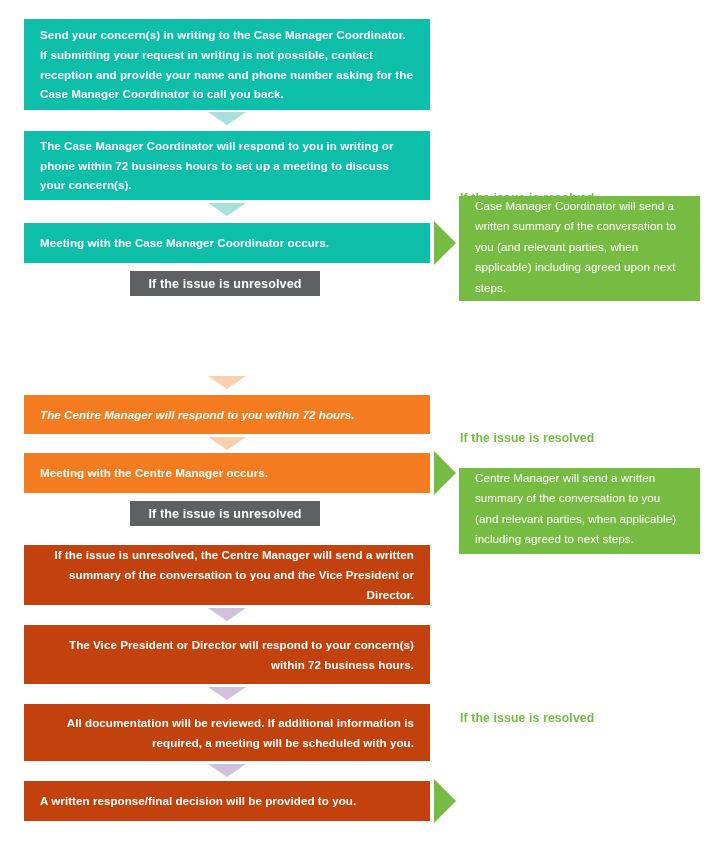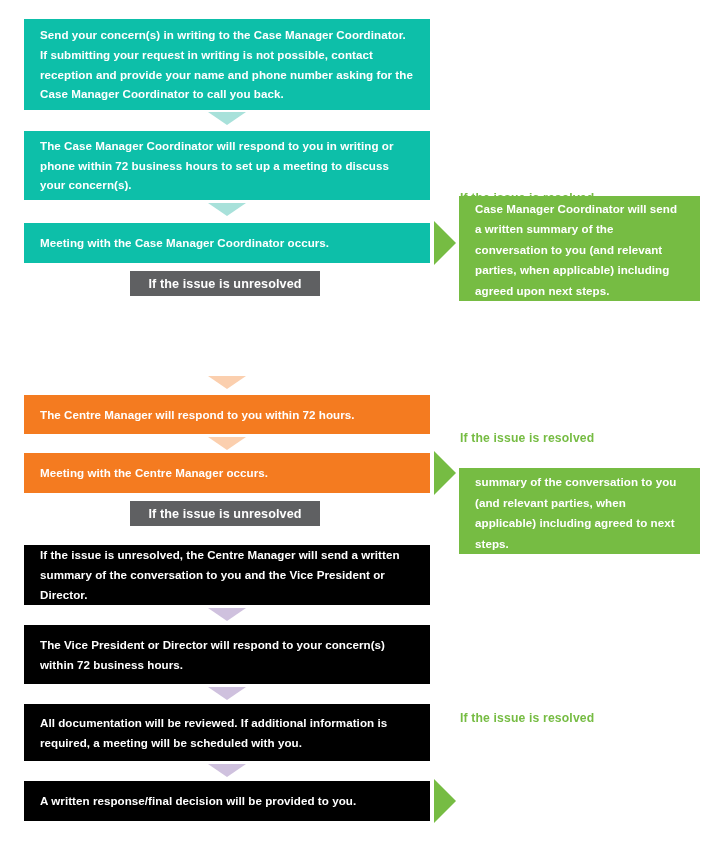--- a/index.html
+++ b/index.html
@@ -32,21 +32,21 @@
     display: flex;
     align-items: center;
     color: #ffffff;
     font-size: 11.6px;
     font-weight: bold;
     line-height: 1.72;
     letter-spacing: 0.05px;
   }
   .step-box.teal   { background: #0DBFA9; }
   .step-box.orange { background: #F47B20; }
-  .step-box.purple { background: #000000; }
+  .step-box.purple { background: #c2410c; text-align: right; }
 
   
   .grey-box {
     position: absolute;
     left: 130px;
     width: 190px;
     height: 25px;
     background: #5F6062;
     color: #ffffff;
     font-size: 12.6px;
@@ -90,25 +90,25 @@
     white-space: nowrap;
     margin-top: 19px;
   }
   .resolved-box {
     position: absolute;
     left: 459px;
     width: 241px;
     box-sizing: border-box;
     padding: 0 16px;
     display: flex;
-    align-items: flex-end;
+    align-items: flex-start;
     background: #76BC43;
     color: #ffffff;
     font-size: 11.6px;
-    font-weight: bold;
+    font-weight: normal;
     line-height: 1.76;
     letter-spacing: 0.05px;
   }
 </style>
 </head>
 <body>
 
 <div id="flow-root">
 
   <div class="step-box teal" style="top:19px; height:91px;">
@@ -135,21 +135,21 @@
     <span>Case Manager Coordinator will send a written summary of the conversation to you (and relevant parties, when applicable) including agreed upon next steps.</span>
   </div>
 
   <div class="grey-box" style="top:271px;">
     <span>If the issue is unresolved</span>
   </div>
 
 
   <div class="down-arrow orange" style="left:208px; top:376px;"></div>
 
-  <div class="step-box orange" style="top:395px; height:39px;">
+  <div class="step-box orange" style="top:395px; height:39px;font-style:italic;">
     <span>The Centre Manager will respond to you within 72 hours.</span>
   </div>
 
   <div class="down-arrow orange" style="left:208px; top:437px;"></div>
 
   <div class="step-box orange" style="top:453px; height:40px;">
     <span>Meeting with the Centre Manager occurs.</span>
   </div>
 
   <div class="right-arrow" style="left:434px; top:451px;"></div>

